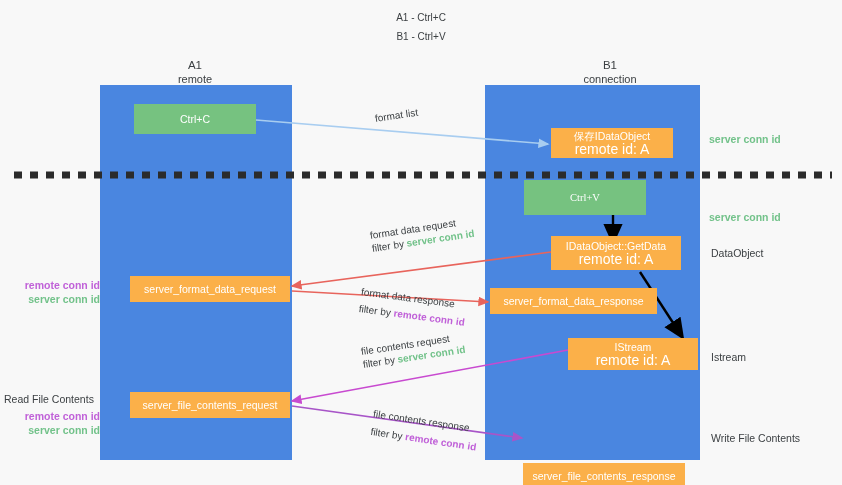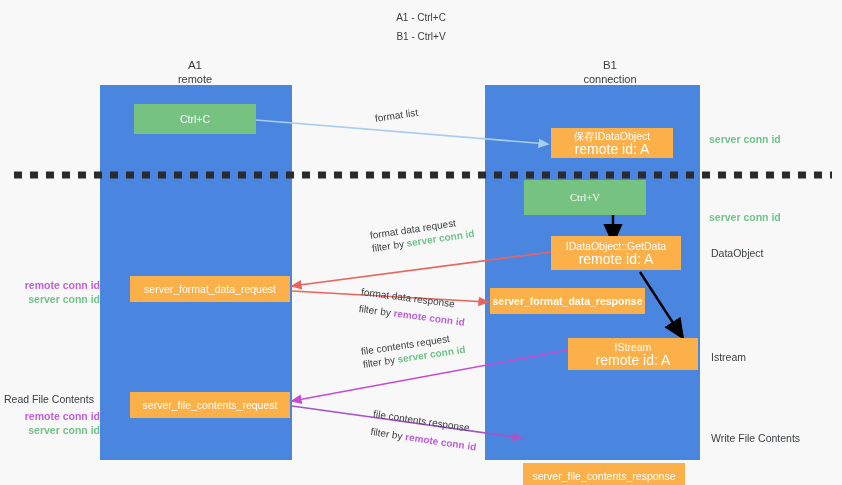--- a/index.html
+++ b/index.html
@@ -172,21 +172,21 @@
 
   <div class="abs box orange" style="left:551px; top:236px; width:130px; height:34px;">
     <div>IDataObject::GetData</div>
     <div class="l2">remote id: A</div>
   </div>
 
   <div class="abs box orange" style="left:130px; top:276px; width:160px; height:26px;">
     <div>server_format_data_request</div>
   </div>
 
-  <div class="abs box orange" style="left:490px; top:288px; width:155px; height:26px;font-weight:bold;">
+  <div class="abs box orange" style="left:490px; top:288px; width:167px; height:26px;">
     <div>server_format_data_response</div>
   </div>
 
   <div class="abs box orange" style="left:568px; top:338px; width:130px; height:32px;">
     <div>IStream</div>
     <div class="l2">remote id: A</div>
   </div>
 
   <div class="abs box orange" style="left:130px; top:392px; width:160px; height:26px;">
     <div>server_file_contents_request</div>

